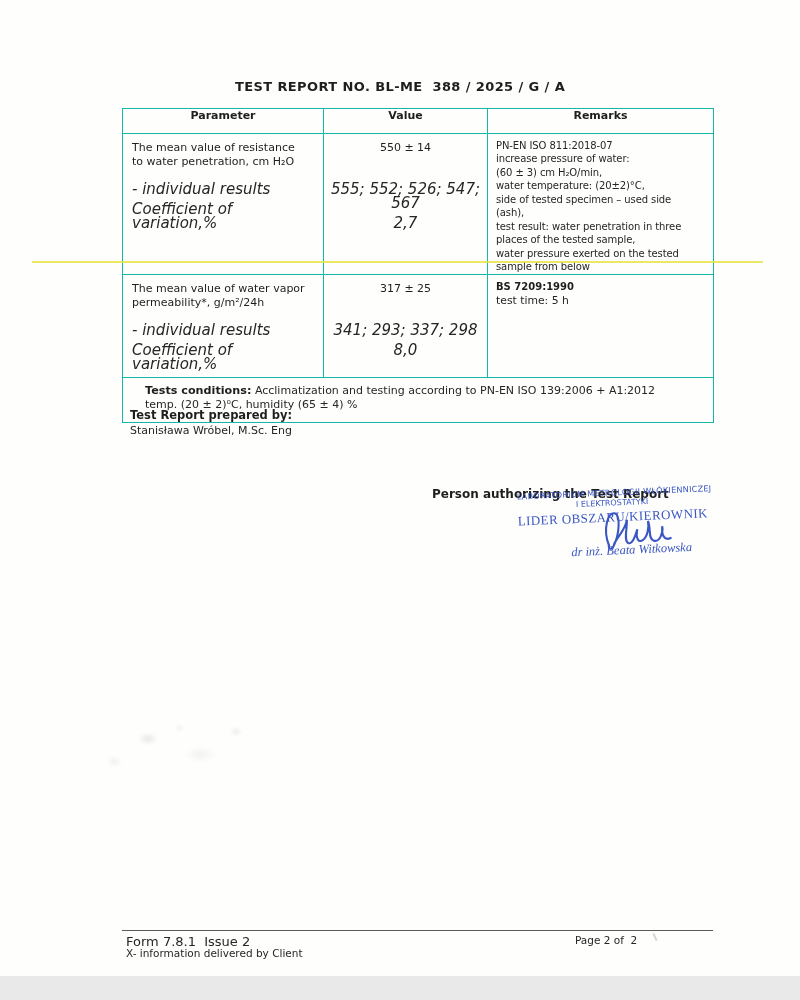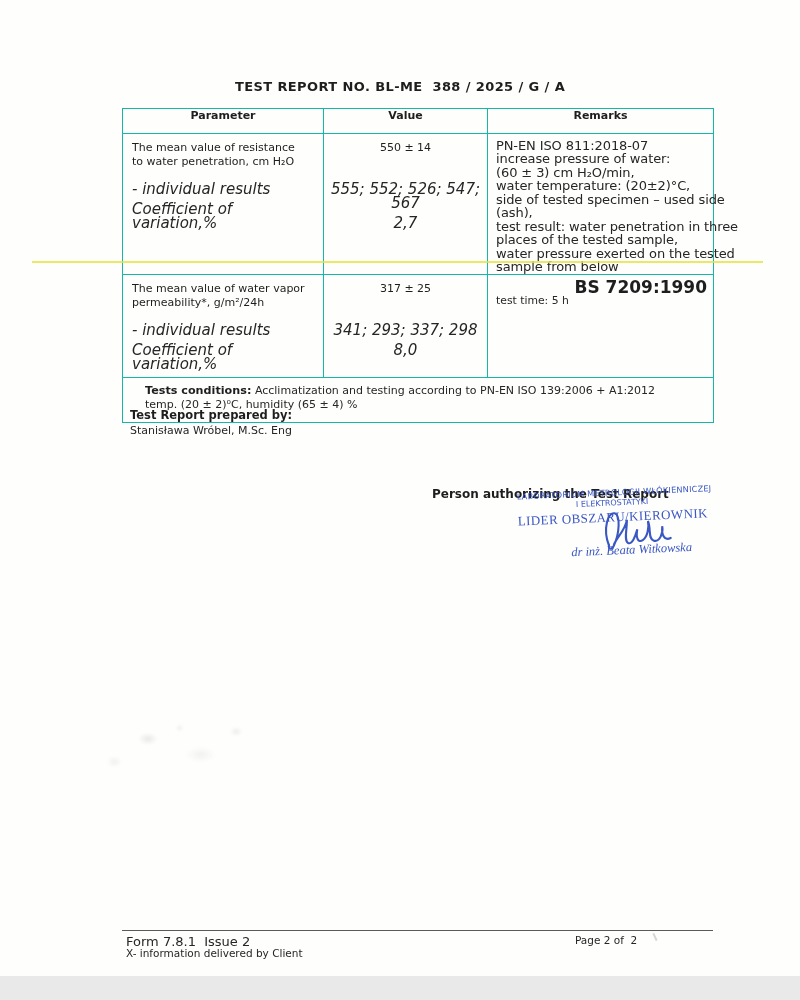--- a/index.html
+++ b/index.html
@@ -36,24 +36,24 @@
   td.c-value { padding: 7px 4px 0 4px; text-align: center; }
   td.c-remarks { padding: 5px 6px 0 8px; }
   tr.r1 td { height: 137px; }
   tr.r2 td { height: 82px; }
   .p-title {
     font-weight: normal; font-size: 11px; line-height: 14px;
     white-space: pre; min-height: 41px; color: #1e1e1e;
   }
   .p-line { font-size: 15px; line-height: 14px; margin-bottom: 6px; font-style: italic; }
   .remarks-text {
-    font-size: 13px; line-height: 13.45px; white-space: pre;
+    font-size: 10px; line-height: 13.45px; white-space: pre;
     letter-spacing: -0.1px;
   }
-  .remarks-std { font-weight: bold; font-size: 17px; line-height: 14px; color:#1e1e1e;text-align:right; }
+  .remarks-std { font-weight: bold; font-size: 10px; line-height: 14px; color:#1e1e1e; }
   .remarks-detail { font-size: 10.8px; line-height: 13.5px; }
   td.c-conditions { padding: 6px 9px 0 22px; height: 45px; }
   .cond-label { font-weight: bold; font-size: 11.2px; color:#1e1e1e; }
   .cond-text { font-size: 11px; line-height: 14.5px; white-space: pre-line; }
   .yellow-line {
     position: absolute; left: 32px; top: 261px; width: 731px; height: 2px;
     z-index: 5; opacity: 0.8;
   }
   .prepared { position: absolute; left: 130px; top: 408px; }
   .prepared-label { font-weight: bold; font-size: 11.5px; color:#1e1e1e; }

